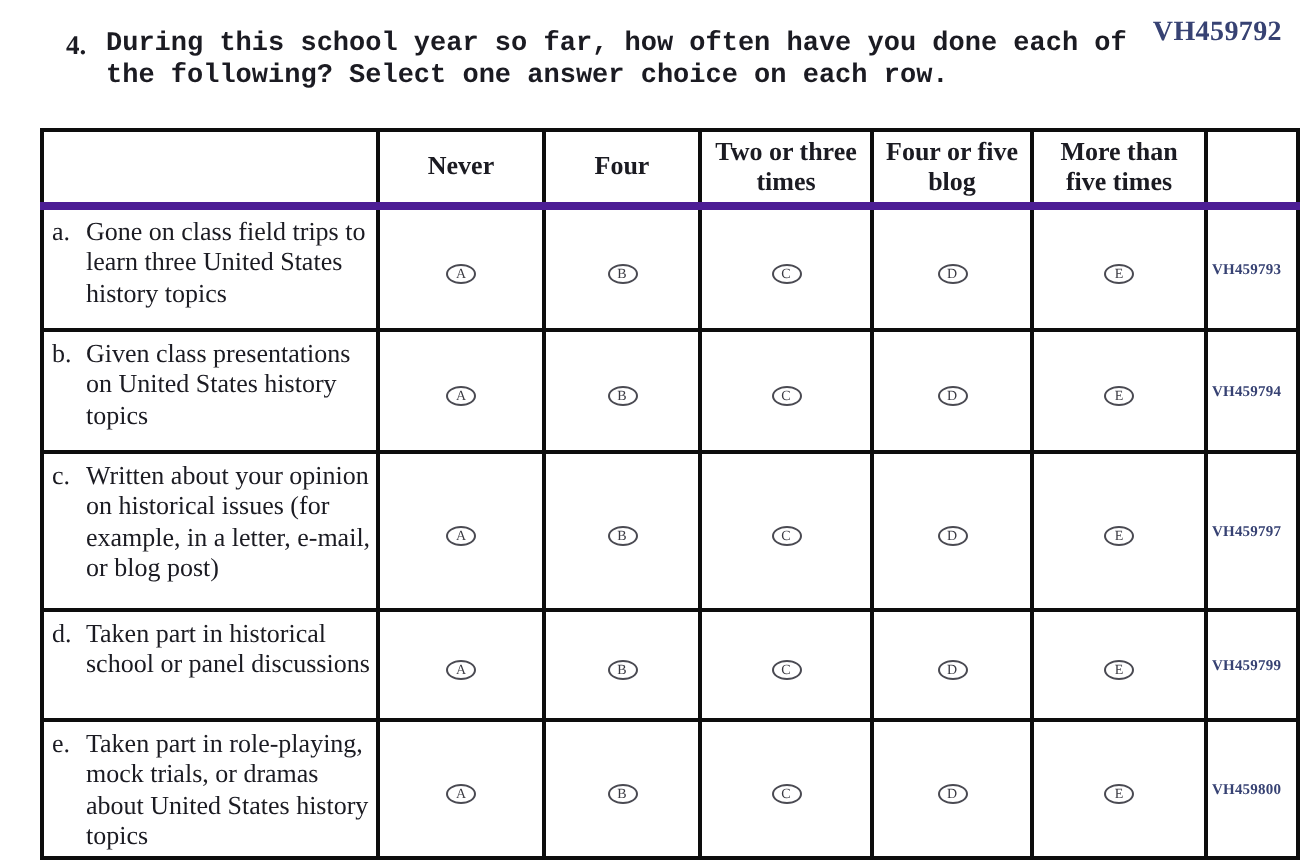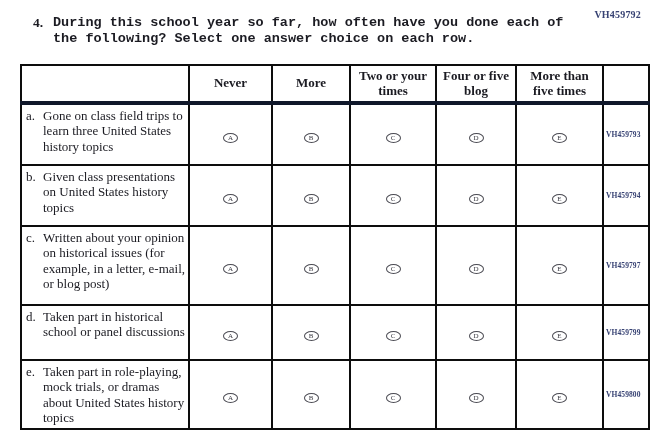--- a/index.html
+++ b/index.html
@@ -8,21 +8,21 @@
     background: #ffffff;
     font-family: "Liberation Serif", "DejaVu Serif", serif;
     color: #1b1b22;
     position: relative;
     overflow: hidden;
   }
   .top-code {
     position: absolute;
     top: 9px;
     right: 14px;
-    font-size: 10px;
+    font-size: 14px;
     font-weight: bold;
     color: #374273;
     letter-spacing: 0.2px;
     margin-left: 40px;
   }
   .question {
     position: absolute;
     top: 15px;
     left: 33px;
     width: 540px;
@@ -39,21 +39,21 @@
     left: 20px;
     border-collapse: collapse;
     table-layout: fixed;
     width: 628px;
     background: #ffffff;
   }
   table.freq th, table.freq td {
     border: 2px solid #0d0d0d;
   }
   table.freq thead th {
-    border-bottom: 4px solid #0f172a;
+    border-bottom: 4px solid #4c1d95;
     font-size: 13px;
     font-weight: bold;
     line-height: 1.12;
     text-align: center;
     vertical-align: middle;
     padding: 3px 3px;
   }
   table.freq thead tr { height: 36px; }
   td.label-cell {
     vertical-align: top;
@@ -113,22 +113,22 @@
       <col style="width:78px">
     <col style="width:86px">
       <col style="width:80px">
       <col style="width:87px">
       <col style="width:46px">
   </colgroup>
   <thead>
     <tr>
       <th></th>
       <th>Never</th>
-      <th>More</th>
-      <th>Two or your times</th>
+      <th>Four</th>
+      <th>Two or three times</th>
       <th>Four or five blog</th>
       <th>More than five times</th>
       <th></th>
     </tr>
   </thead>
   <tbody>
     <tr class="row-a">
       <td class="label-cell">
         <div class="label-wrap">
           <span class="row-prefix">a.</span>

